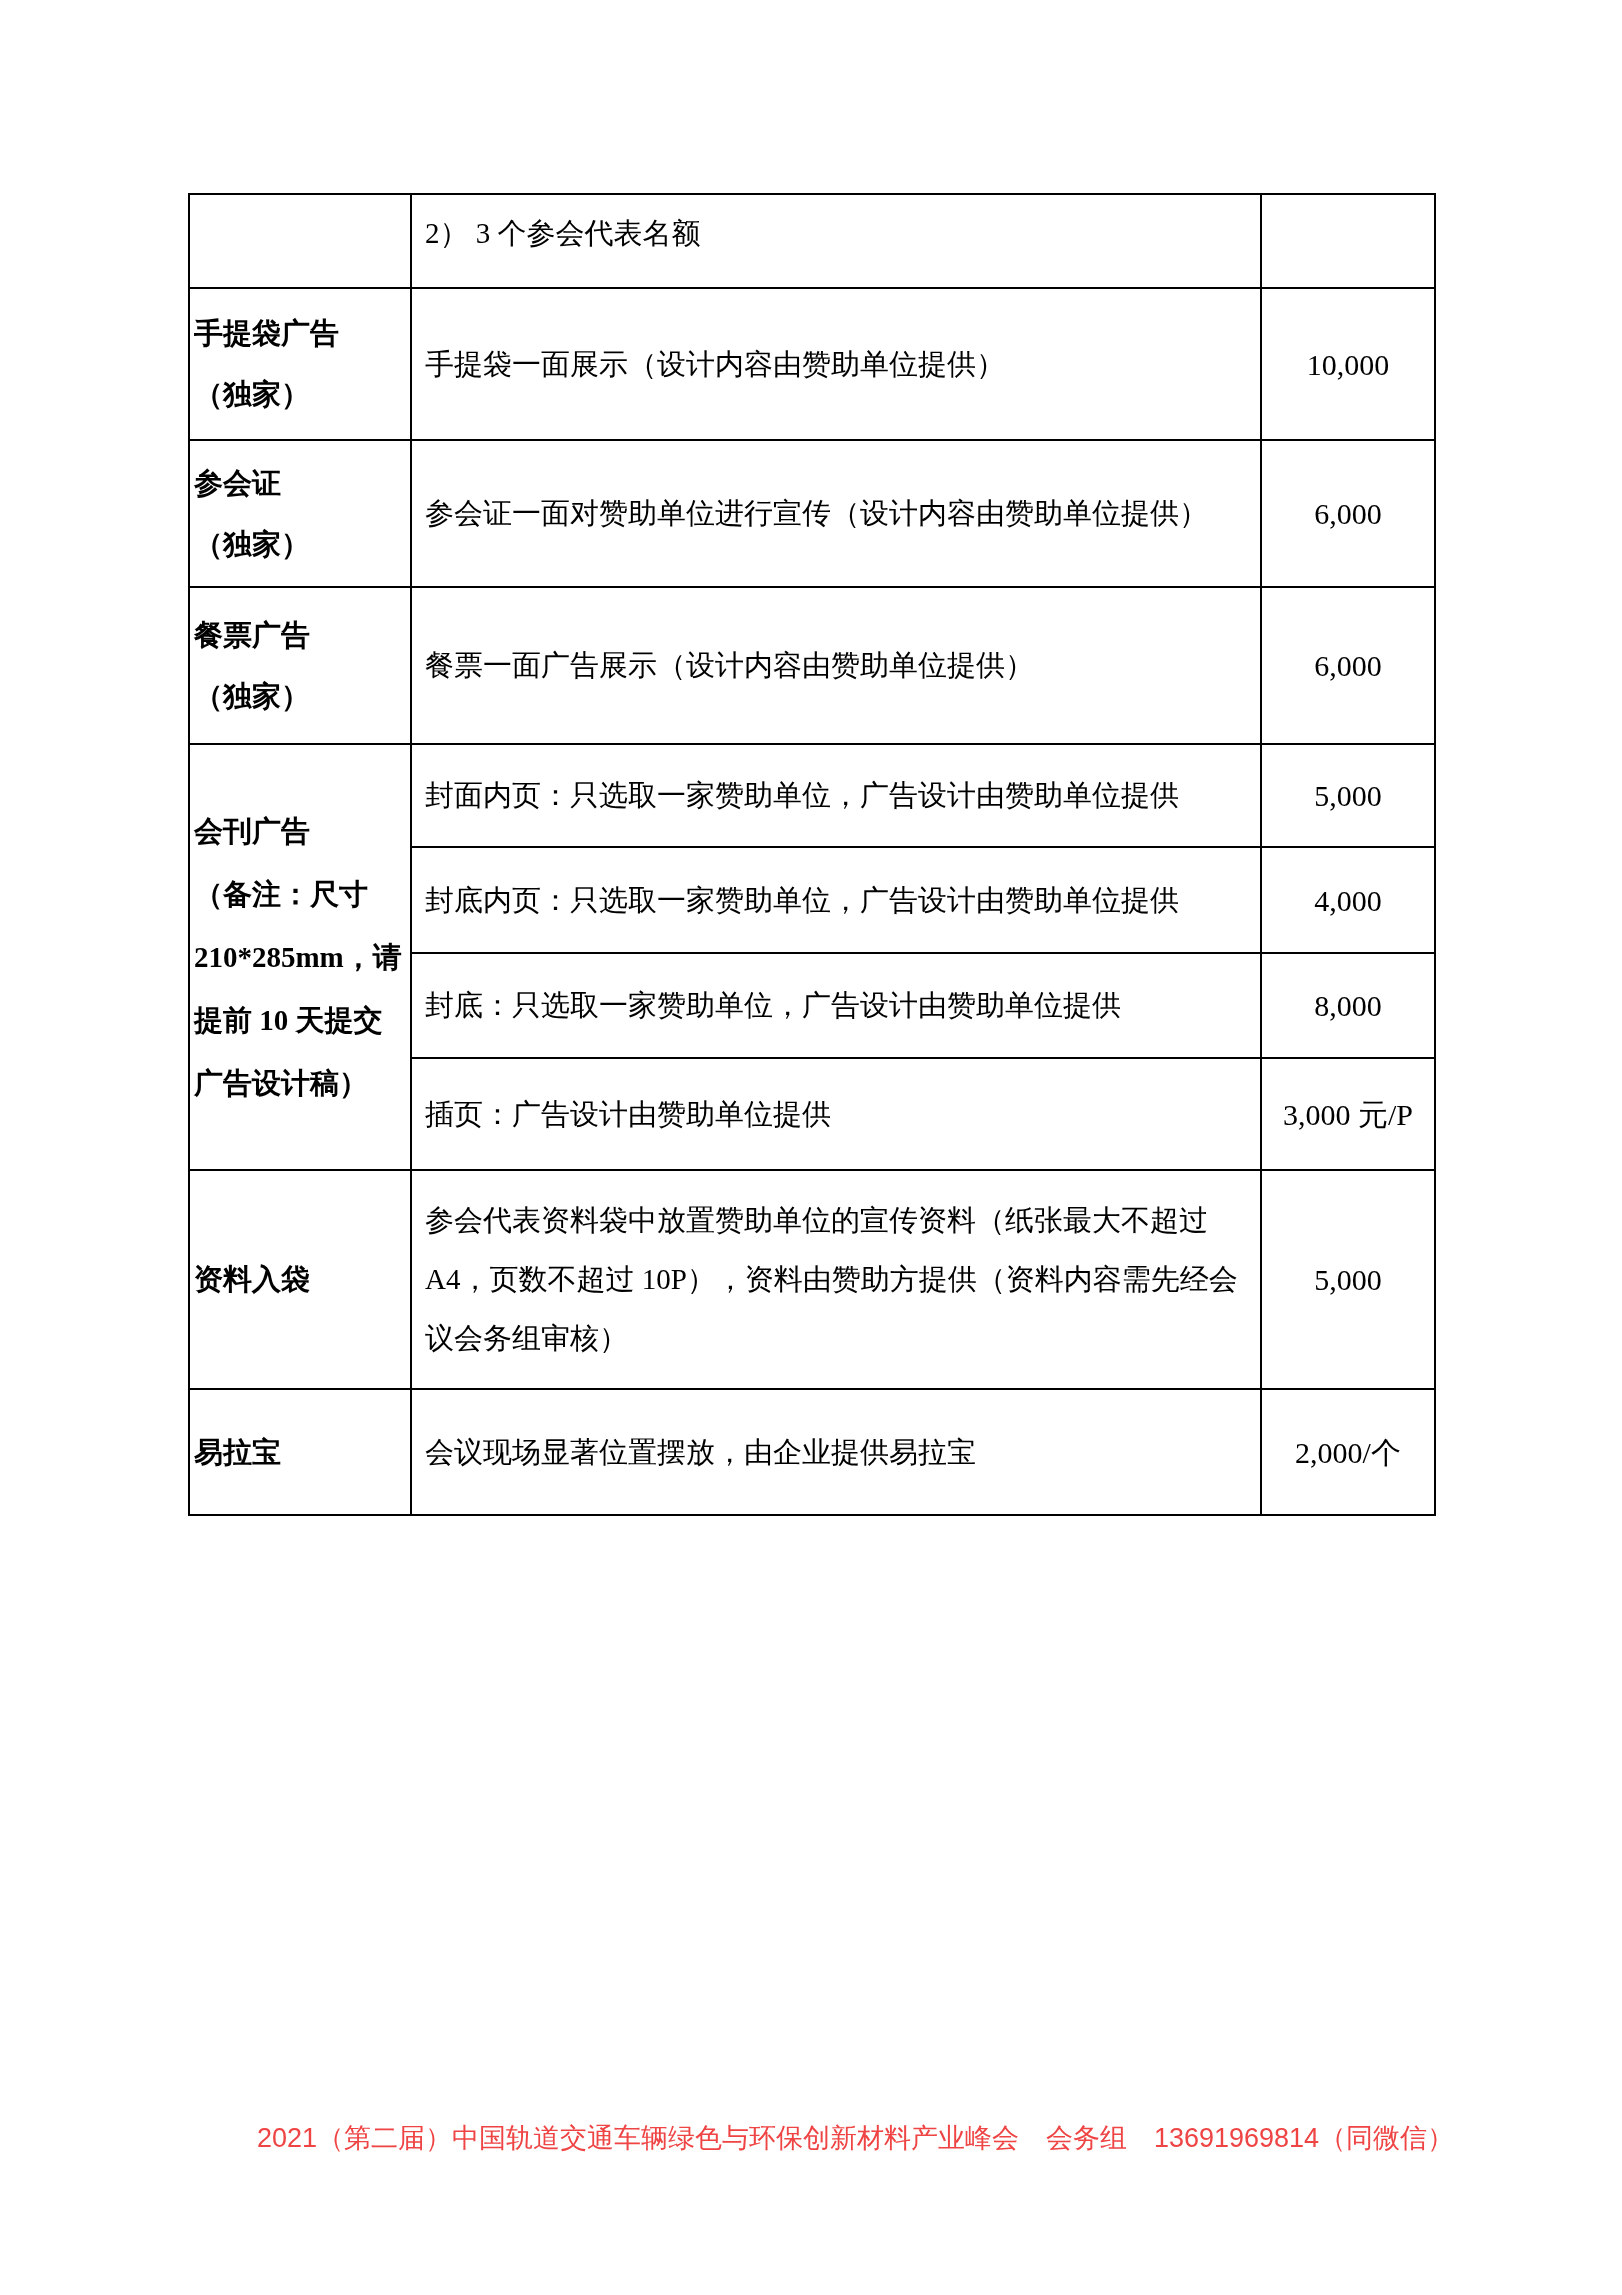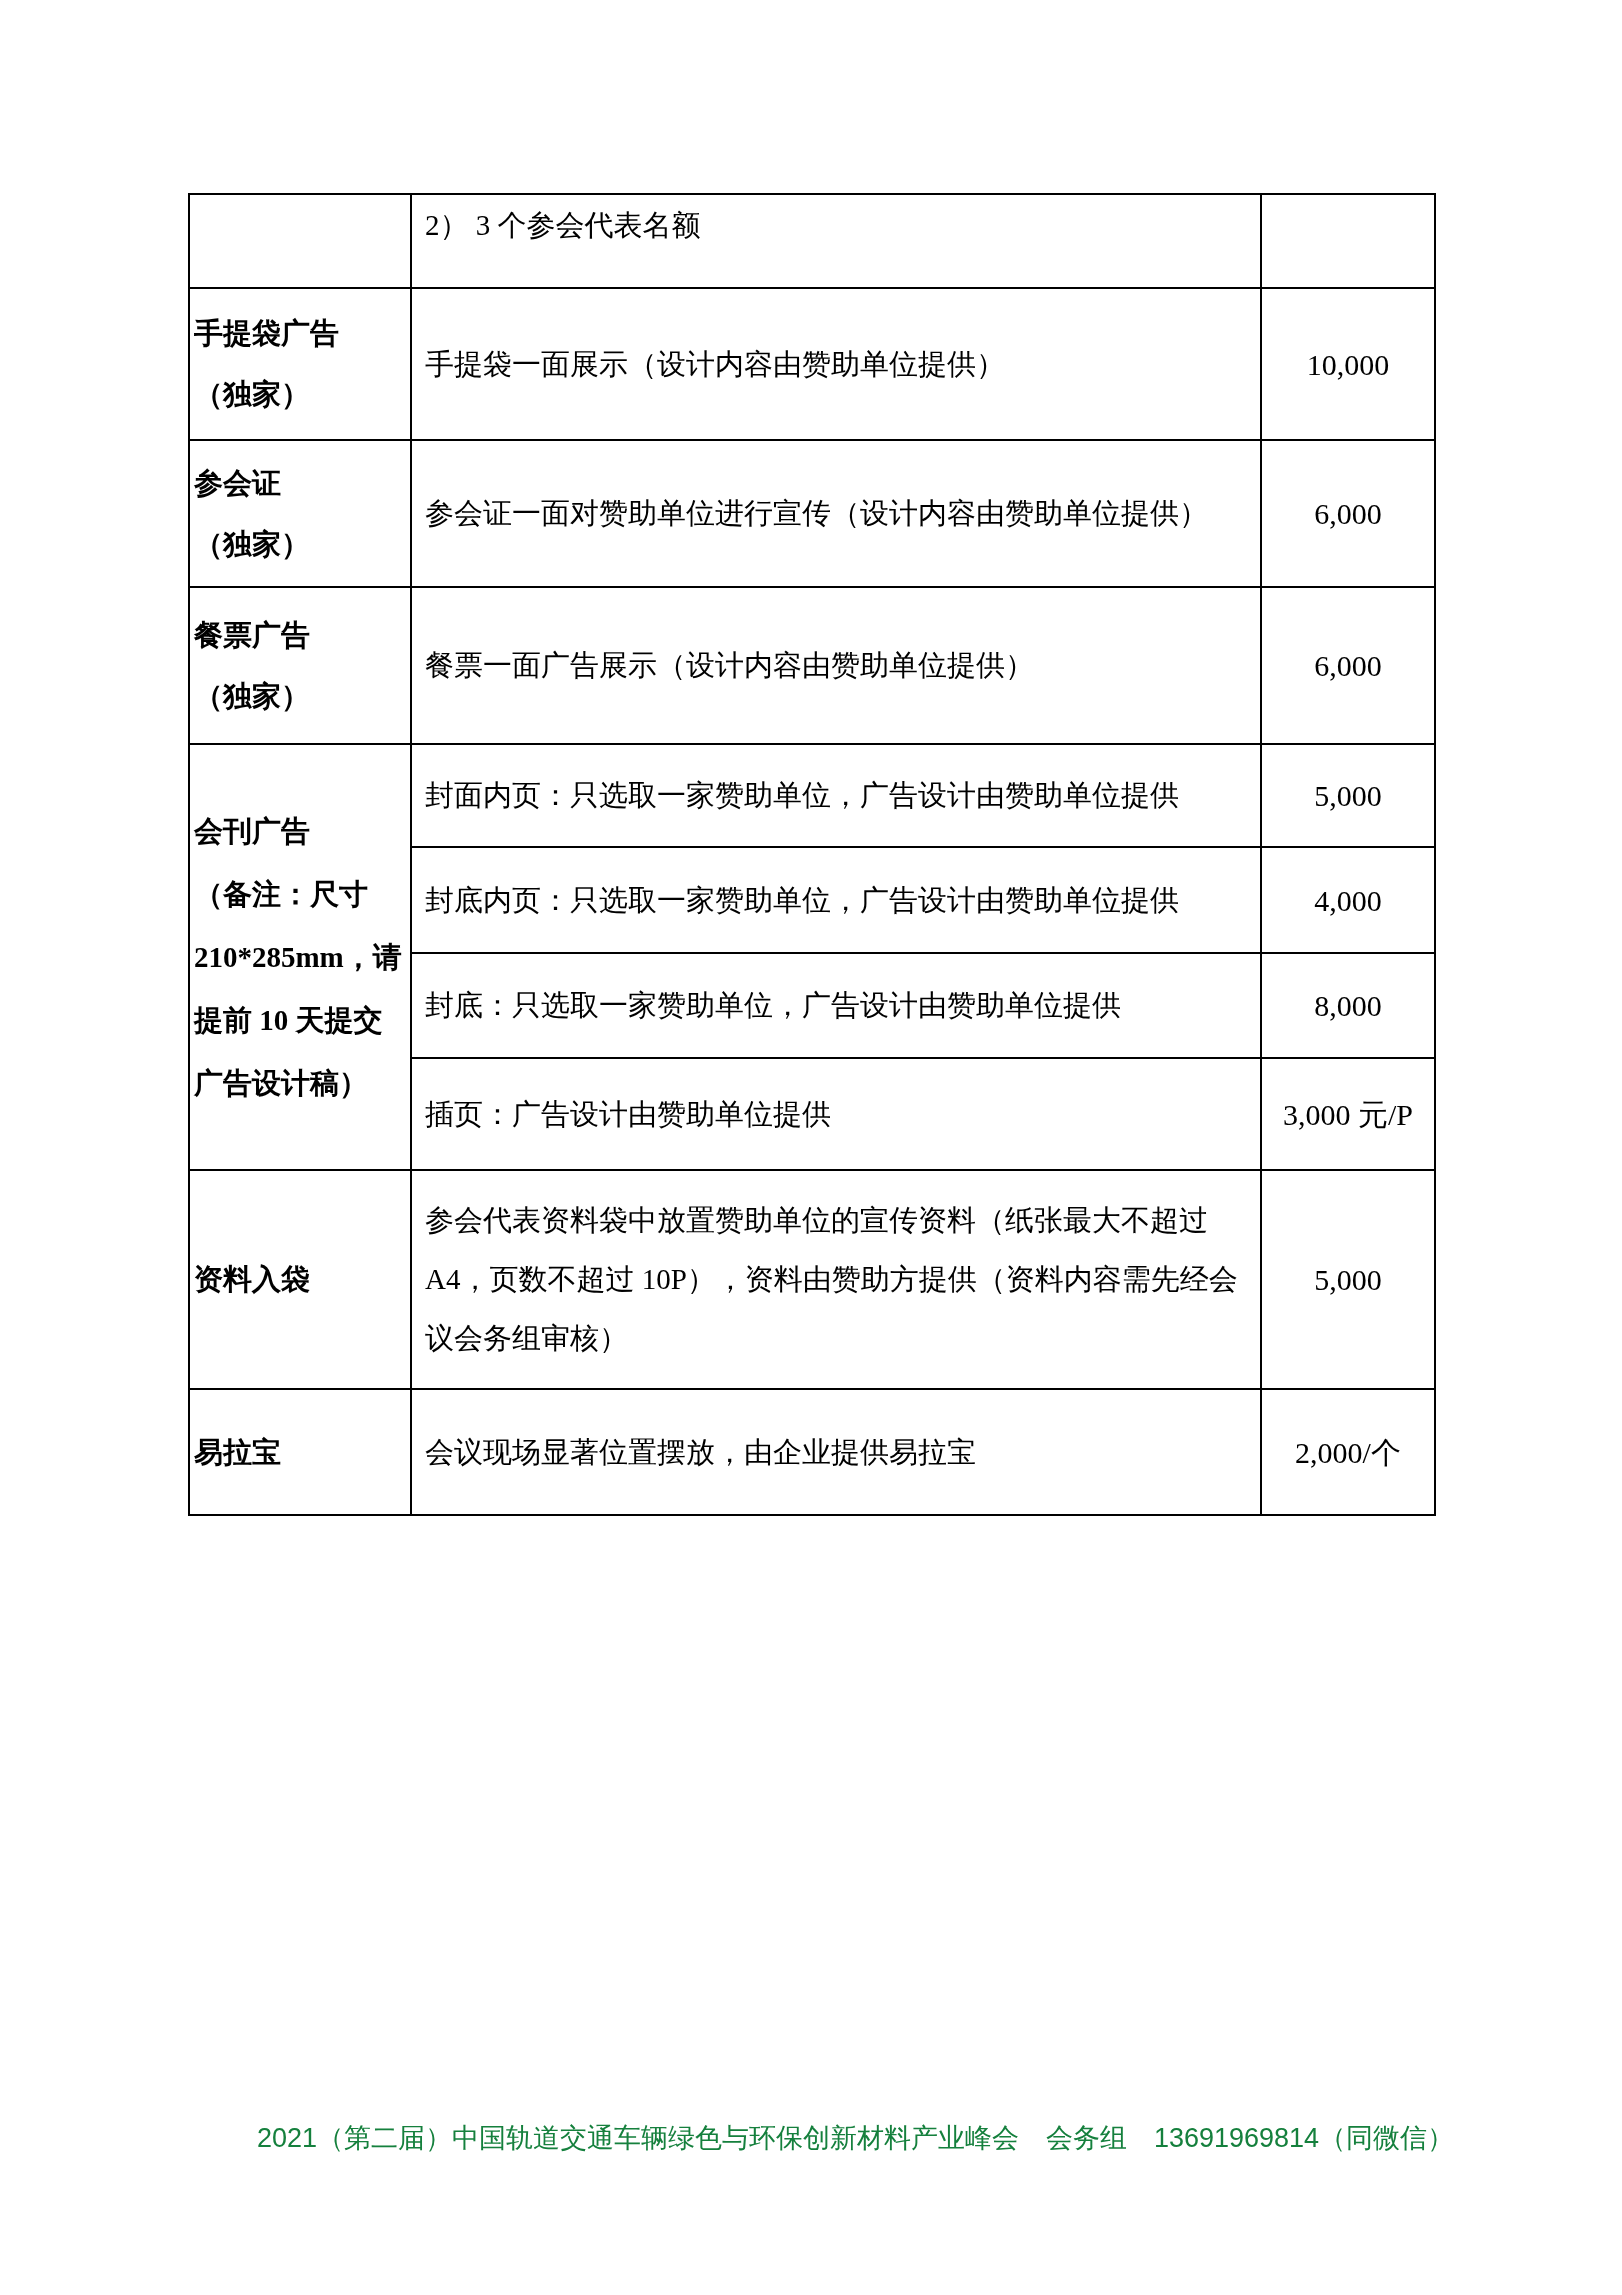--- a/index.html
+++ b/index.html
@@ -56,42 +56,42 @@
   }
   td.desc-cell {
     vertical-align: middle;
     font-size: 29px;
     line-height: 59px;
     padding: 0 18.3px 0 13px;
     text-align: left;
   }
   td.desc-cell.top-align {
     vertical-align: top;
-    padding-top: 1px;
+    padding-top: 9px;
   }
   td.price-cell {
     text-align: center;
     vertical-align: middle;
     font-size: 30px;
     line-height: 39px;
     padding: 0 15px;
     font-family: "Liberation Serif", serif;
   }
   .page-footer {
     position: absolute;
     left: 0;
     top: 2119px;
     width: 1623px;
     padding-left: 88px;
     box-sizing: border-box;
     text-align: center;
     font-family: "Liberation Sans", sans-serif;
     font-size: 27px;
     line-height: 39px;
-    color: #15803d;
+    color: #ef4444;
     white-space: pre;
   }
 </style>
 </head>
 <body>
 
 <div class="page">
 
   <table class="sponsor-table">
     <colgroup>

